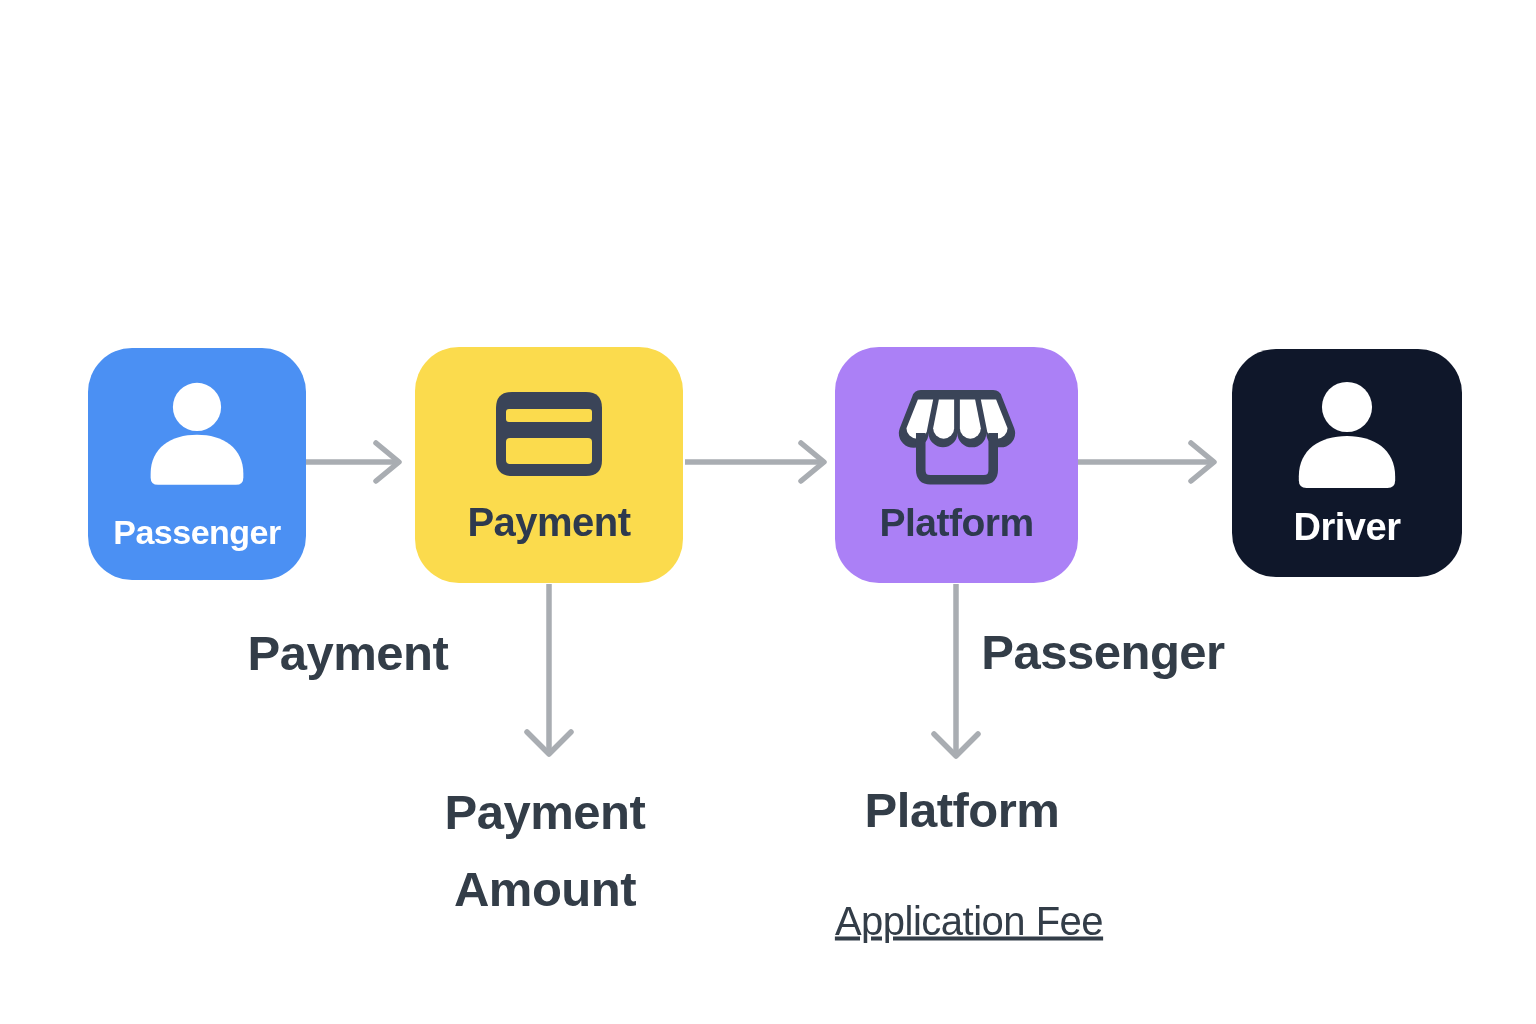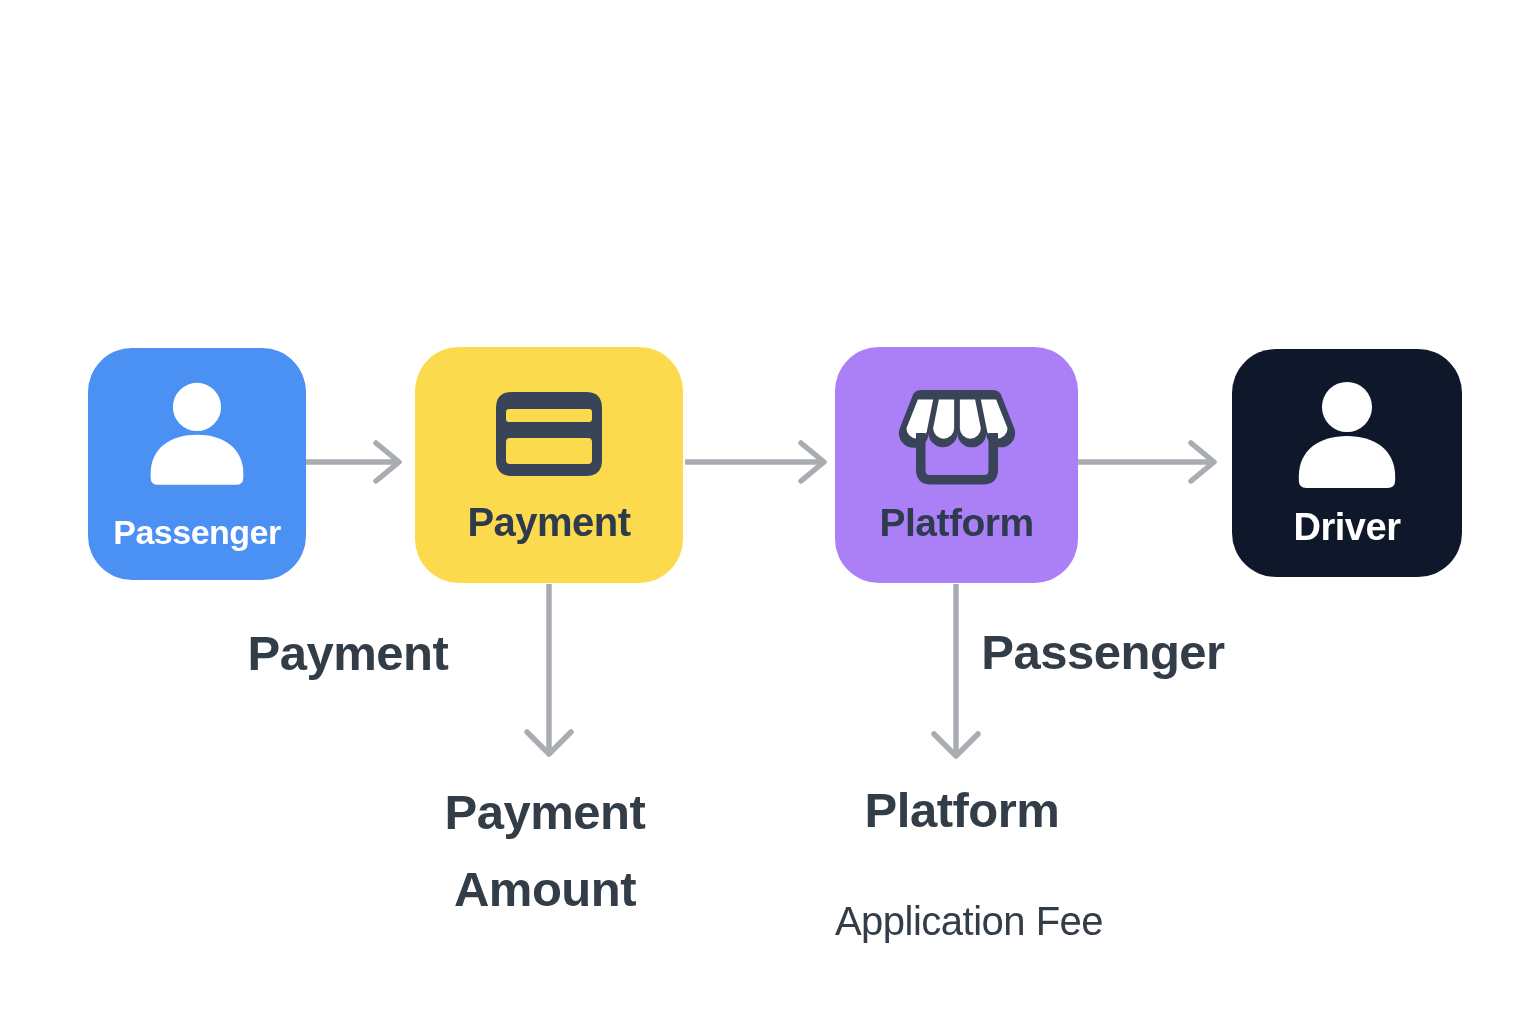--- a/index.html
+++ b/index.html
@@ -39,21 +39,21 @@
     position:absolute;transform:translate(-50%,-50%);
     white-space:nowrap;color:#333d48;letter-spacing:-0.5px;
   }
   .flow-big{font-size:49px;font-weight:700;}
   .flow-small{font-size:40px;font-weight:400;}
   .lbl-amount{left:348px;top:653px;}
   .lbl-transfer{left:1103px;top:652px;}
   .lbl-payment-intent-1{left:545px;top:812px;}
   .lbl-payment-intent-2{left:545px;top:889px;}
   .lbl-platform-fee-1{left:962px;top:810px;}
-  .lbl-platform-fee-2{left:969px;top:921px;}
+  .lbl-platform-fee-2{left:969px;top:921px;text-decoration:underline;}
 
   .icon-navy{fill:#3a4458;}
   .icon-white{fill:#ffffff;}
 </style>
 </head>
 <body>
 
 <div class="canvas">
 
   <svg class="arrows" viewBox="0 0 1536 1024" xmlns="http://www.w3.org/2000/svg">

